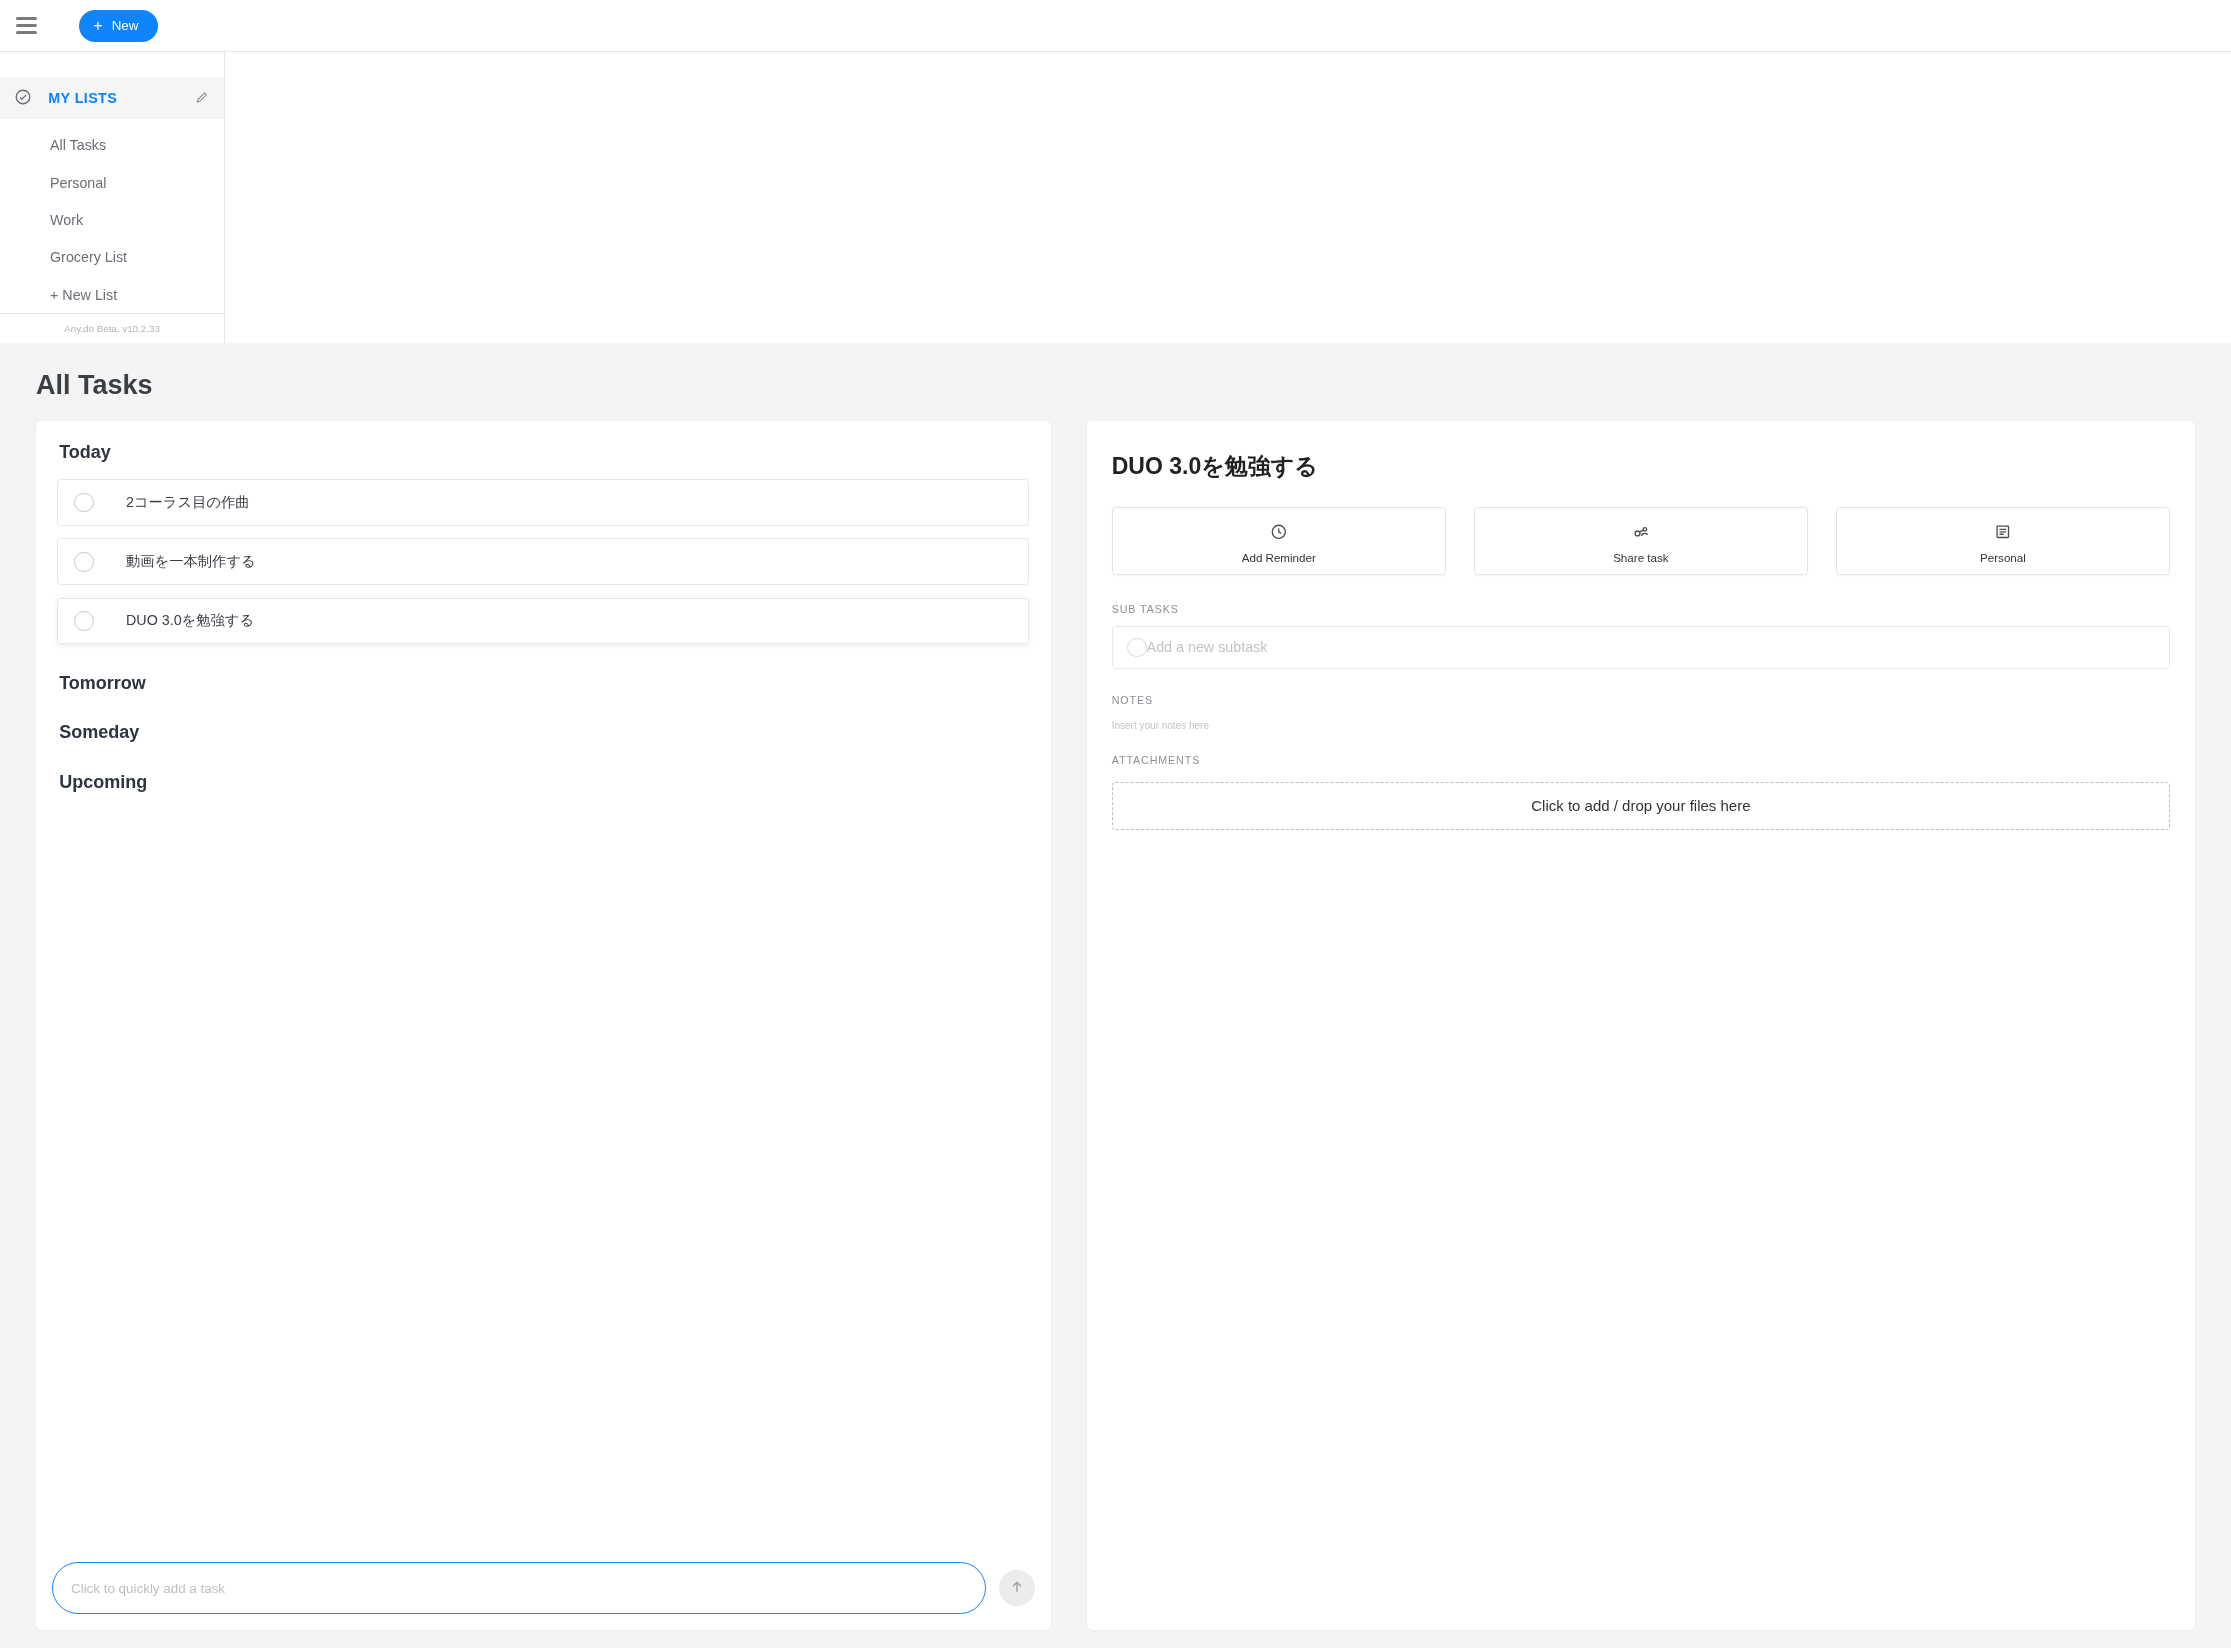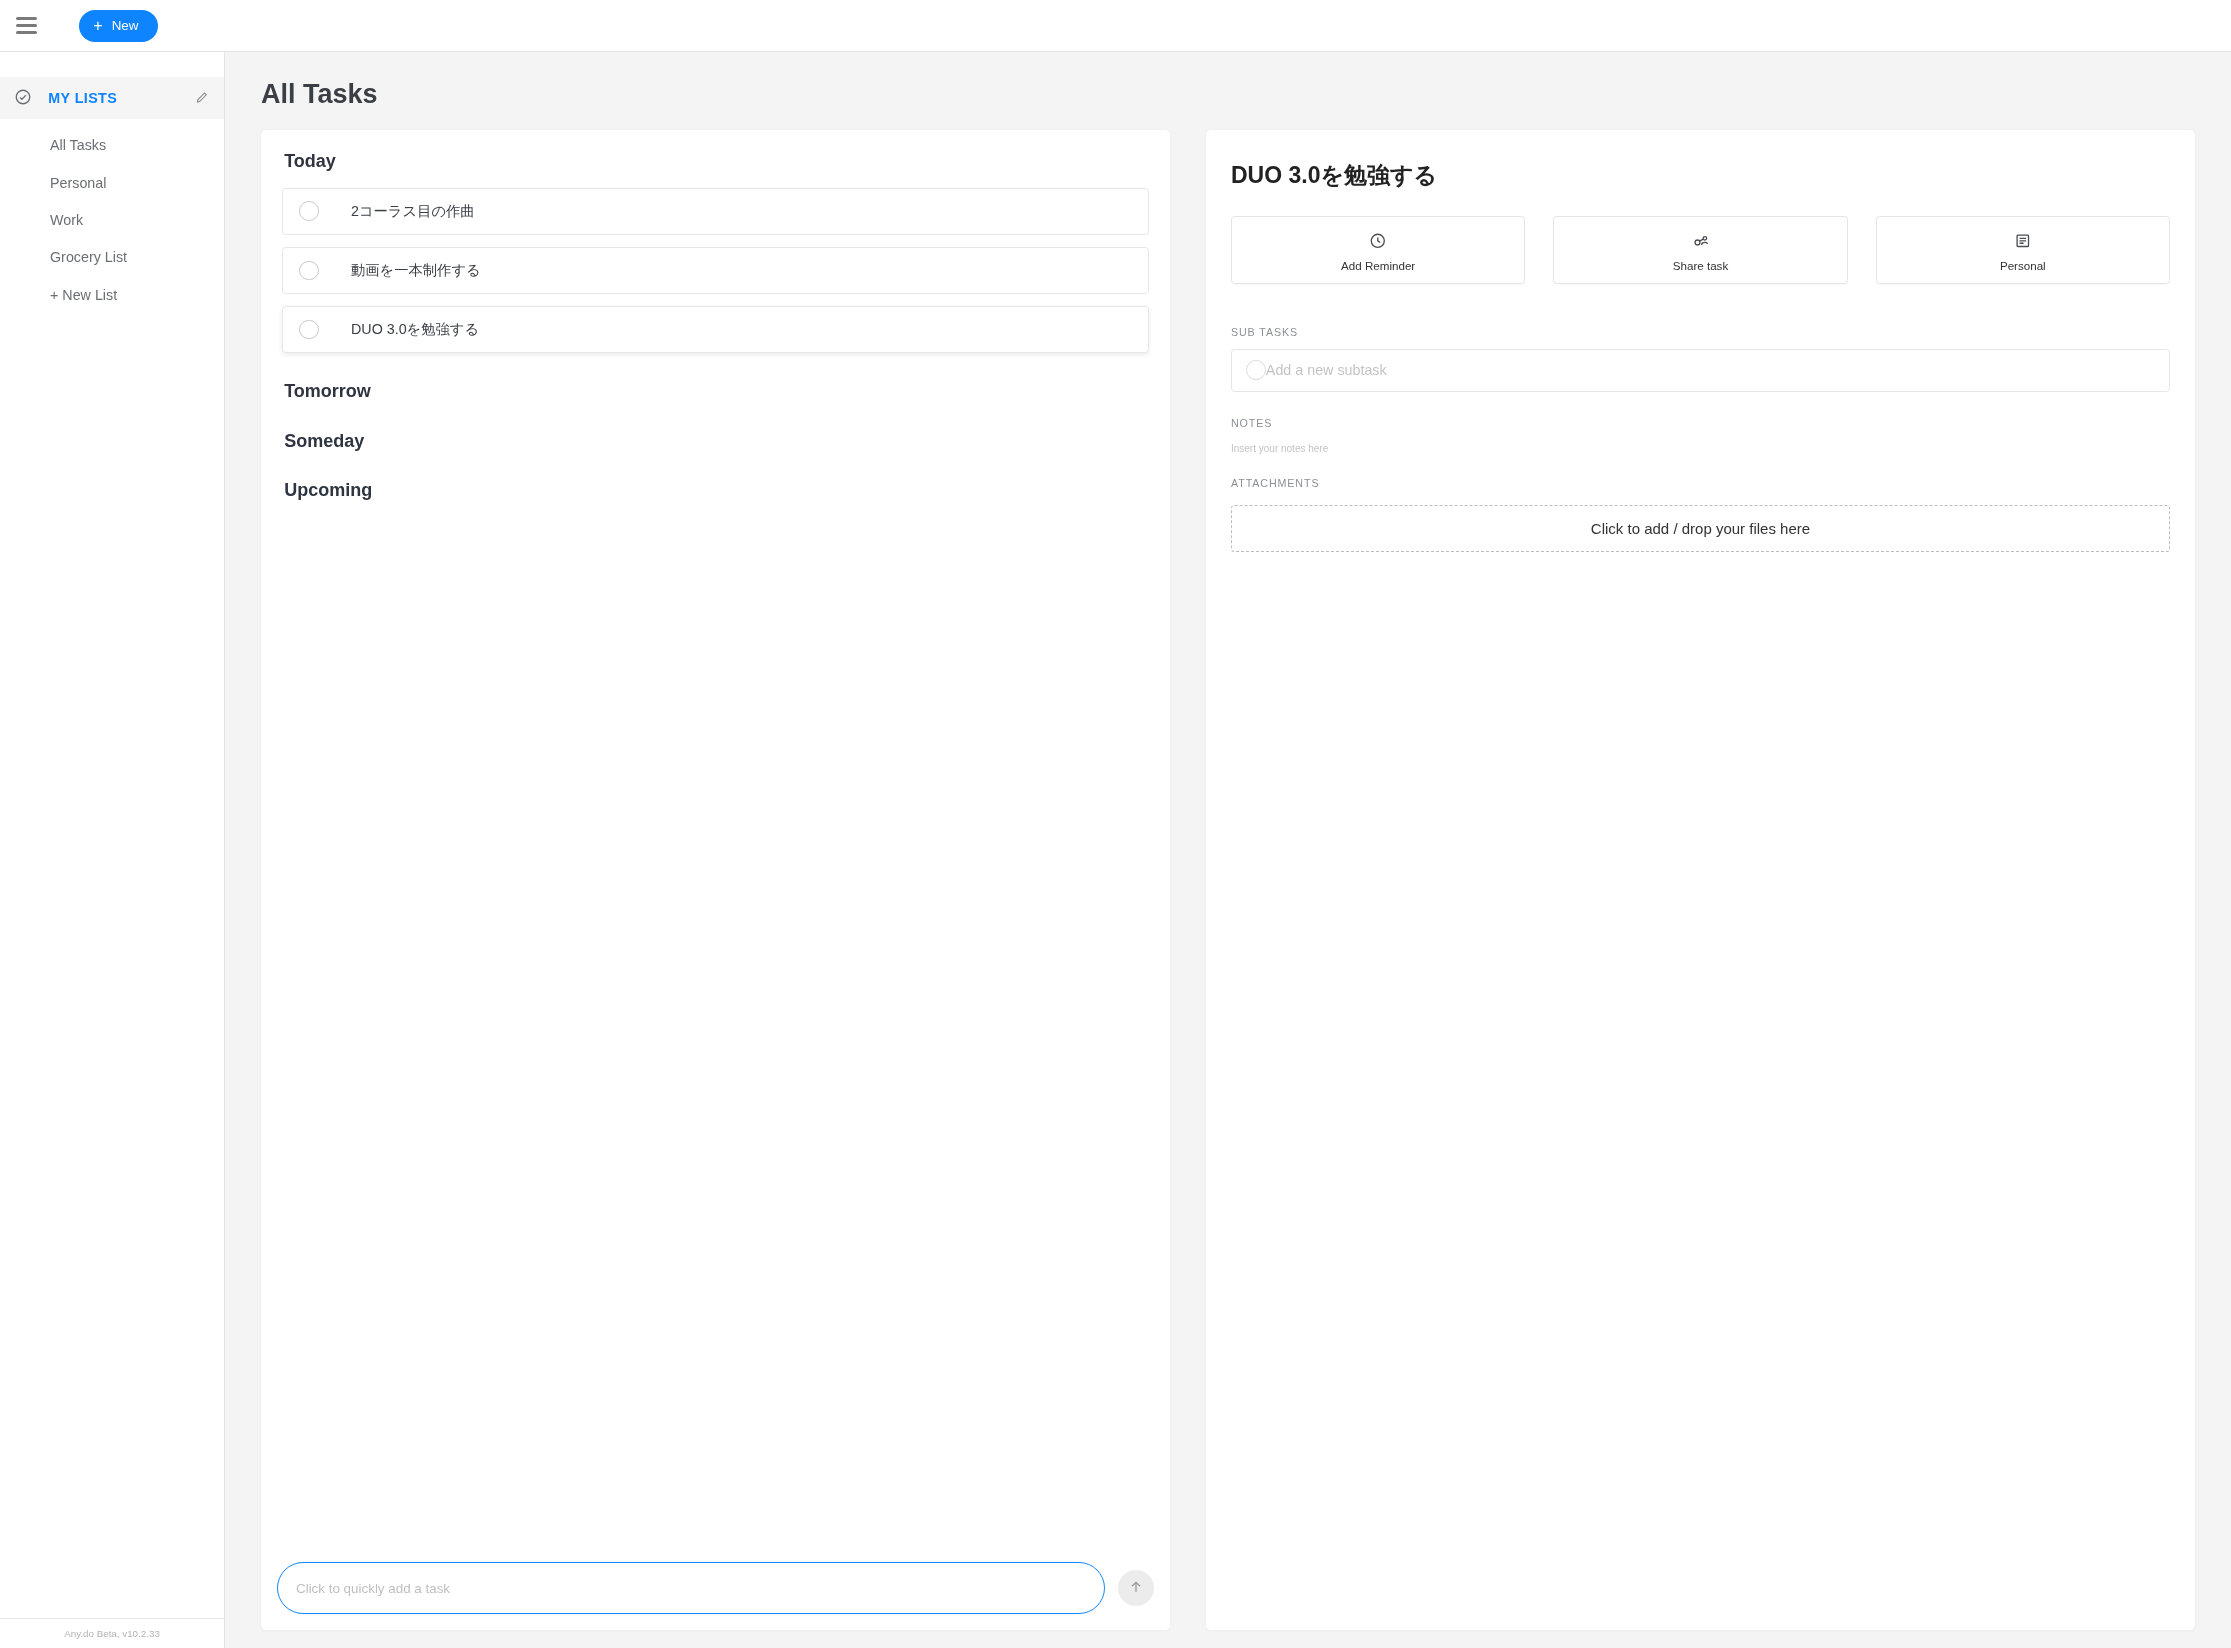--- a/index.html
+++ b/index.html
@@ -38,20 +38,21 @@
   padding: 0 19.6px 0 14.3px;
   display: flex; align-items: center; gap: 9px;
   font-size: 13.4px; font-weight: 500;
   cursor: pointer;
 }
 .new-btn .plus-icon { font-size: 16px; line-height: 1; }
 
 .layout {
   display: flex;
   height: calc(100% - 52px);
+  flex-direction: column;
 }
 
 
 .sidebar {
   width: 225px;
   border-right: 0.9px solid #e5e5e5;
   display: flex; flex-direction: column;
   background: #fff;
 }
 .sidebar-spacer { height: 25px; }
@@ -172,21 +173,21 @@
 .detail-body {
   padding: 30px 25px 21.4px 25px;
   display: flex; flex-direction: column;
   flex: 1;
 }
 .detail-title {
   font-size: 23px; font-weight: 700; color: #222;
   margin-bottom: 25px;
 }
 .action-row {
-  display: flex; gap: 28px; margin-bottom: 42px;
+  display: flex; gap: 28px; margin-bottom: 28px;
 }
 .action {
   flex: 1;
   border: 0.9px solid #e4e4e4;
   border-radius: 3.6px;
   padding: 12.5px 7.1px 10.7px 7.1px;
   text-align: center;
   cursor: pointer;
   box-shadow: 0 0.9px 1.8px rgba(0,0,0,0.03);
 }

